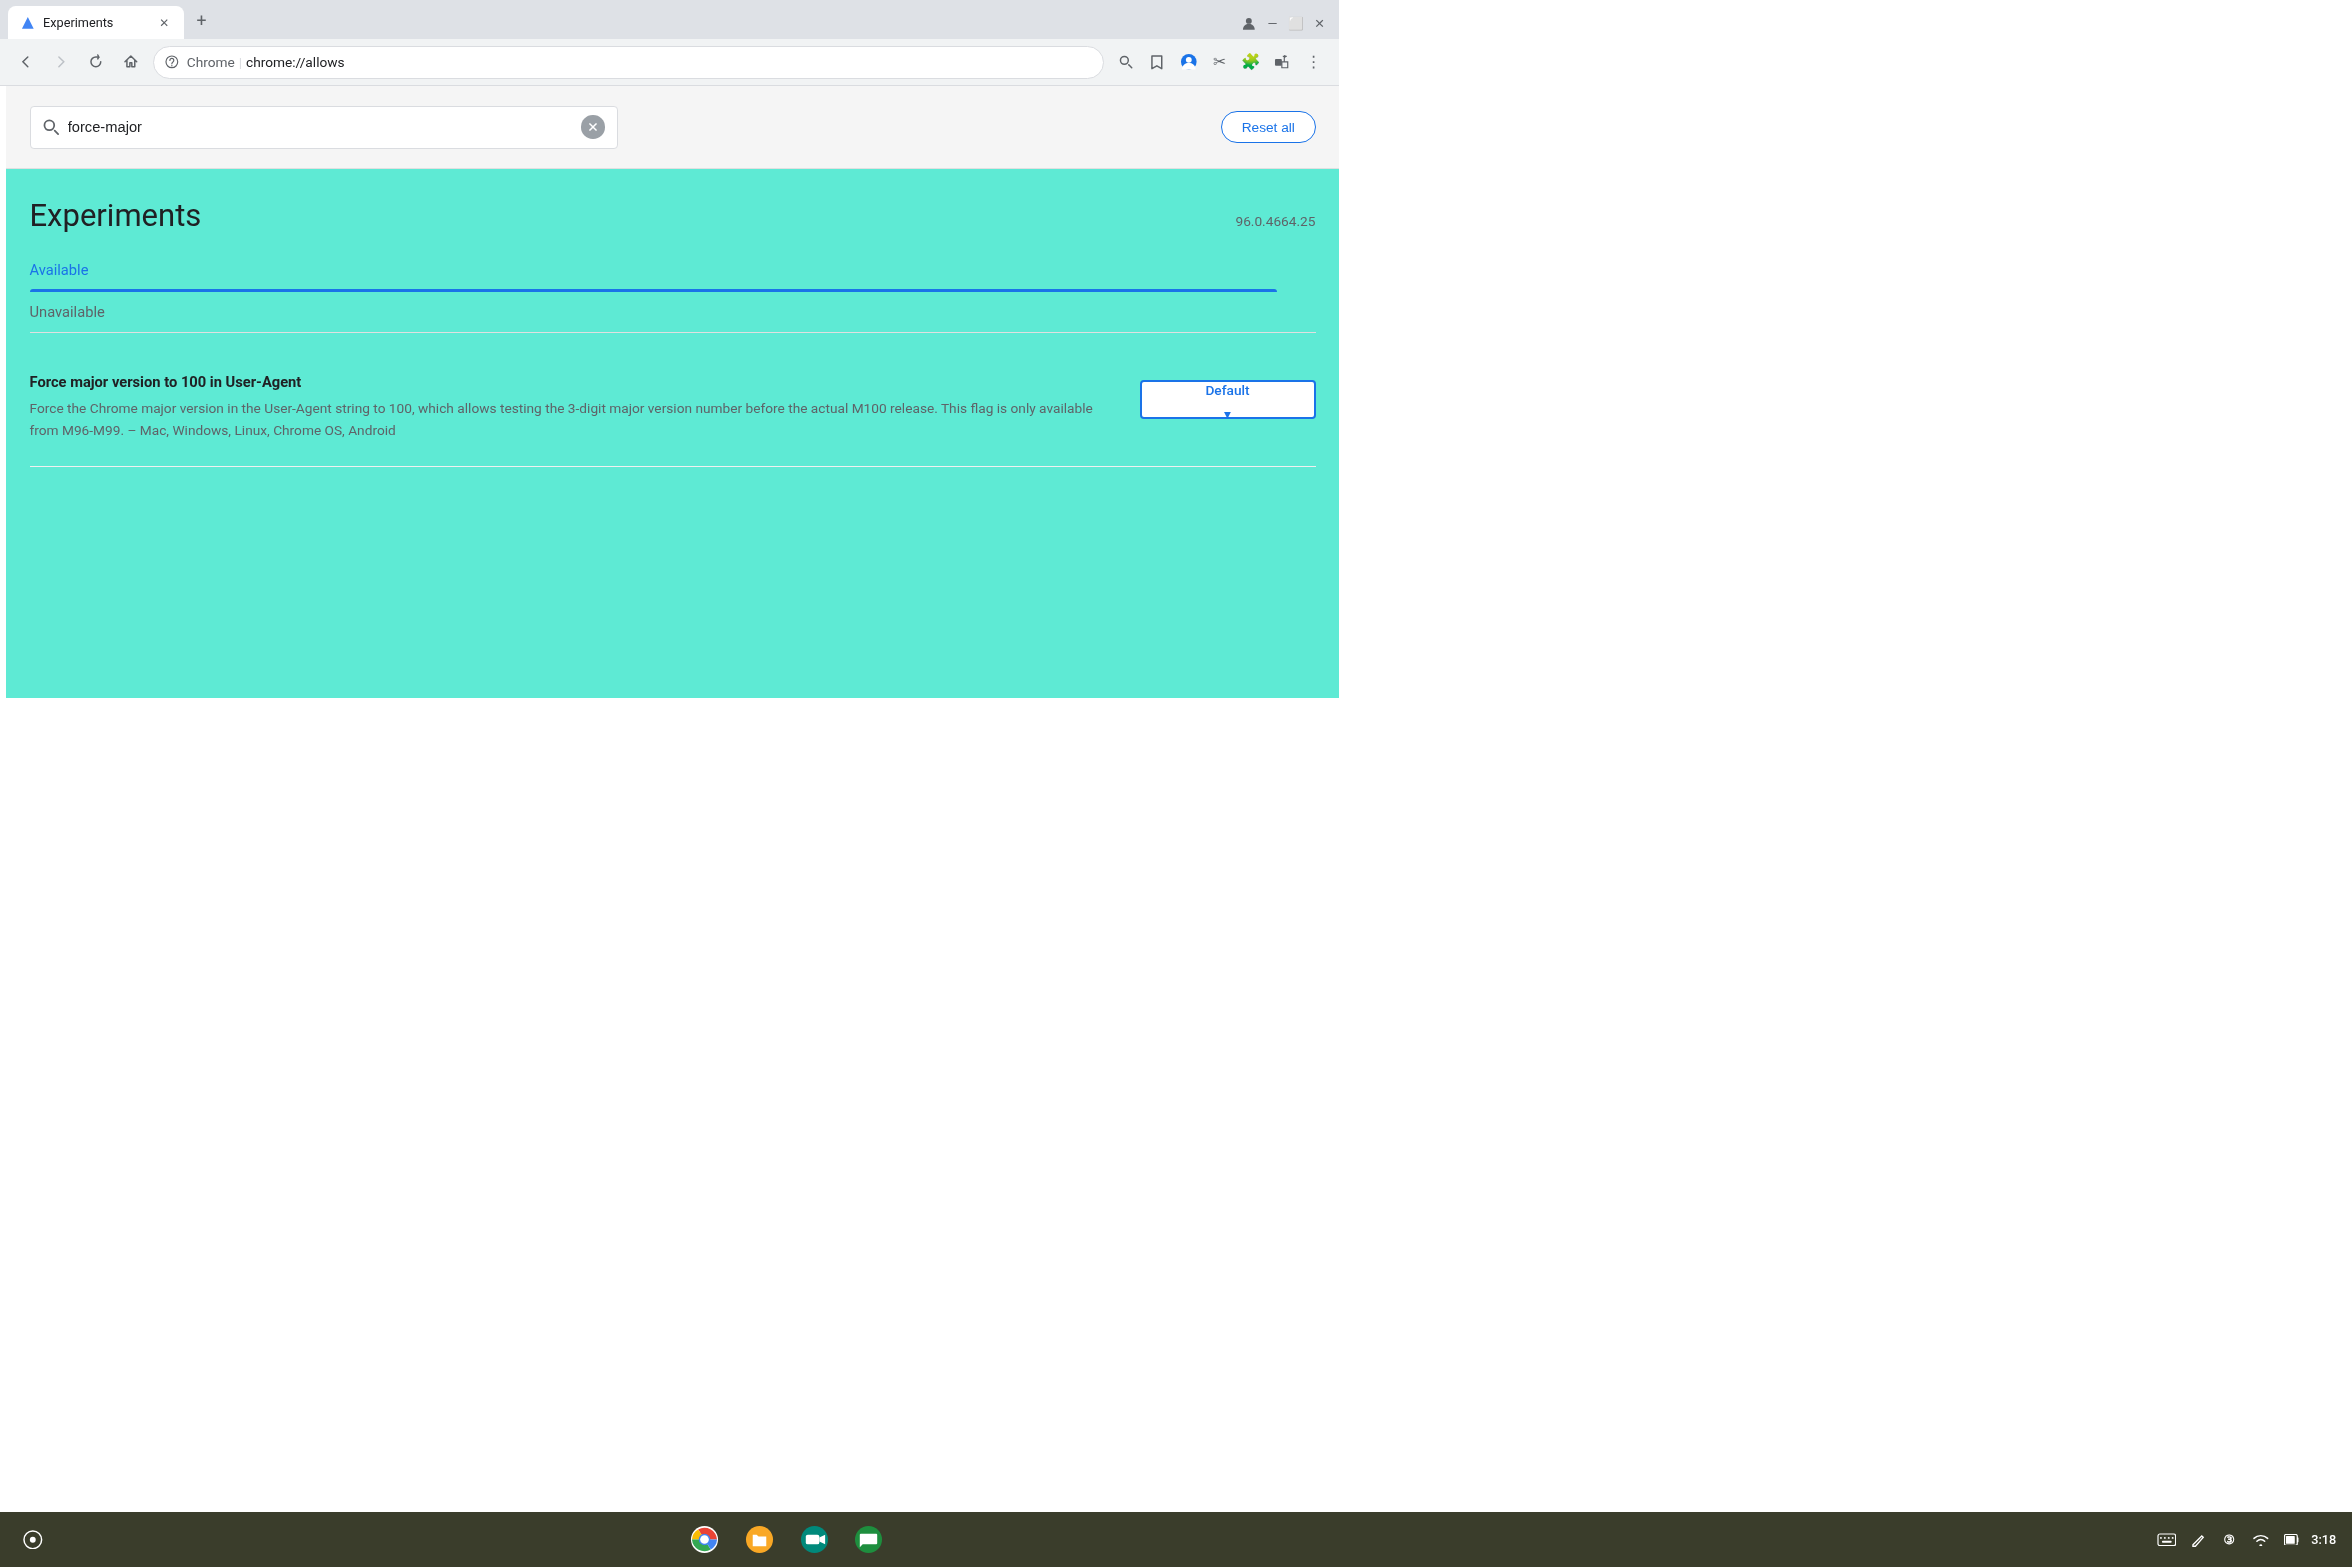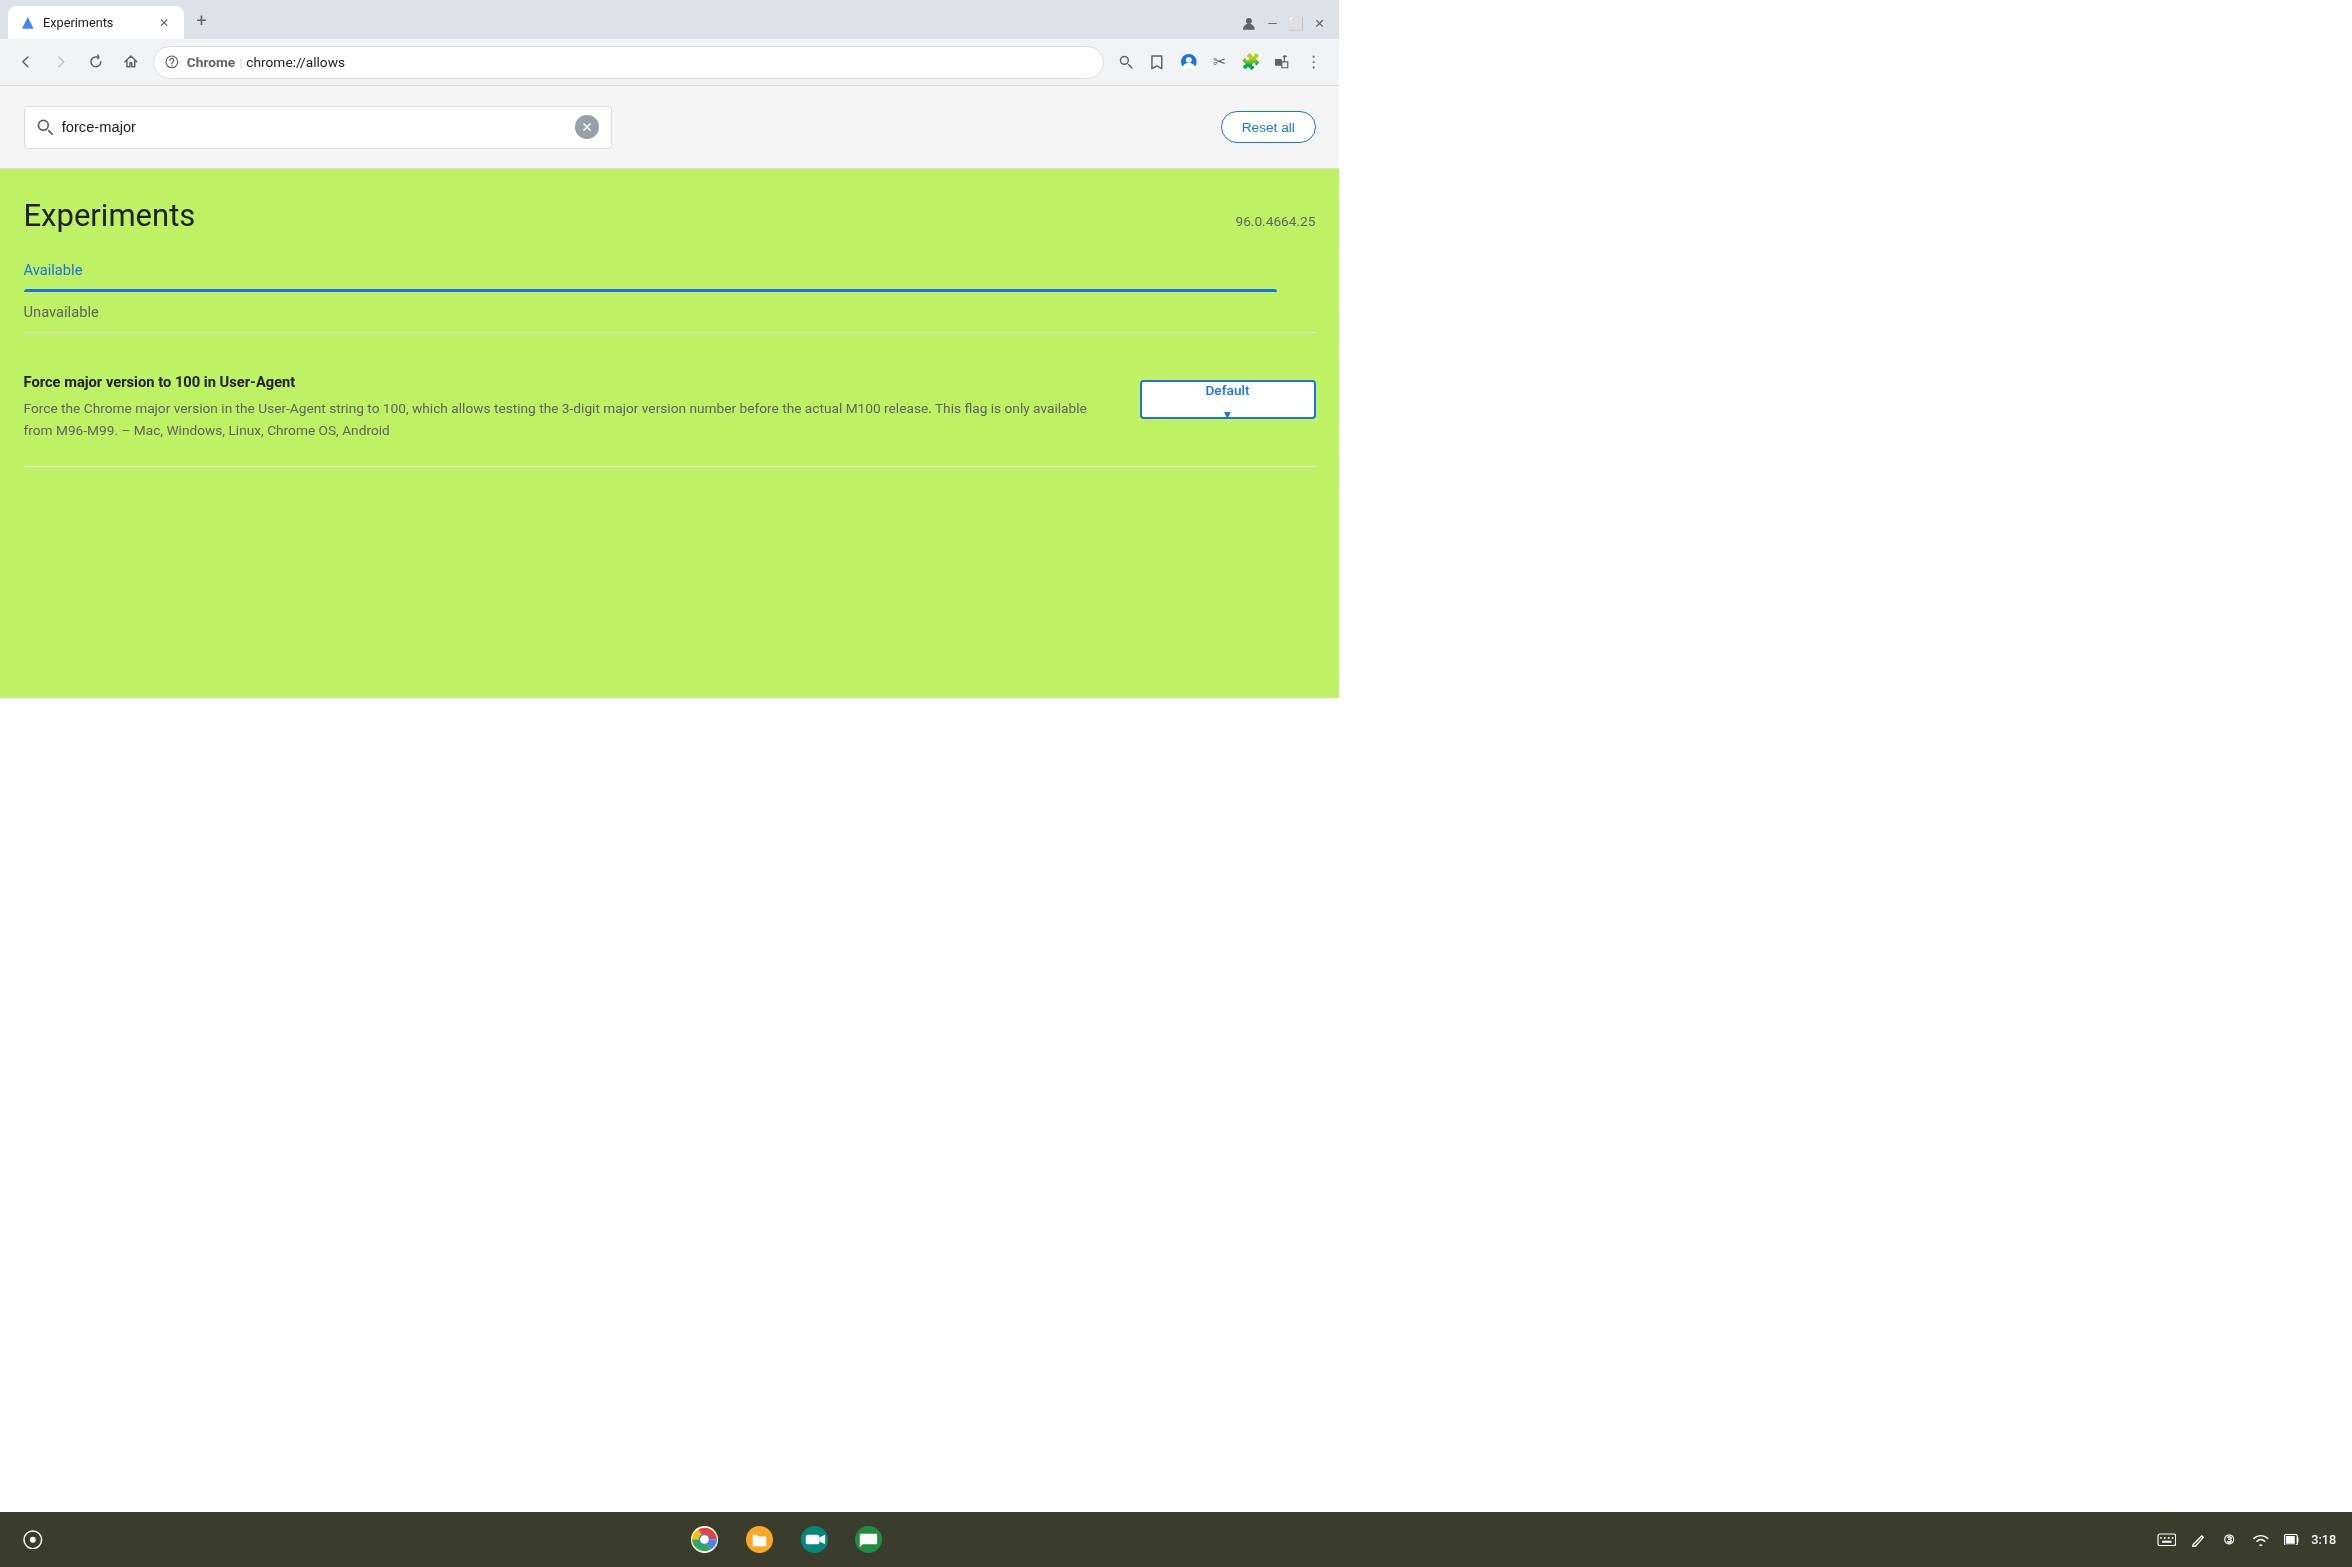--- a/index.html
+++ b/index.html
@@ -140,21 +140,21 @@
     .omnibox-content {
       display: flex;
       align-items: center;
       gap: 3.9px;
       flex: 1;
       font-size: 13.7px;
       color: #202124;
     }
     .omnibox-origin {
       color: #5f6368;
-      font-weight: 700;
+      font-weight: 400;
     }
     .omnibox-separator {
       color: #dadce0;
     }
     .omnibox-path {
       color: #202124;
     }
 
     .toolbar-icons {
       display: flex;
@@ -168,24 +168,25 @@
       align-items: center;
       justify-content: center;
       border-radius: 50%;
       cursor: pointer;
       color: #5f6368;
       font-size: 15.7px;
     }
 
     
     .page-content {
-      background: #bef264;
+      background: #5eead4;
       padding: 0;
       height: calc(753px - 86px - 55px);
       overflow-y: auto;
+      margin-left: 6px;
     }
 
     
     .flags-search-bar {
       background: #f5f5f5;
       padding: 19.6px 23.5px;
       display: flex;
       align-items: center;
       gap: 15.7px;
       border-bottom: 1px solid #e0e0e0;

